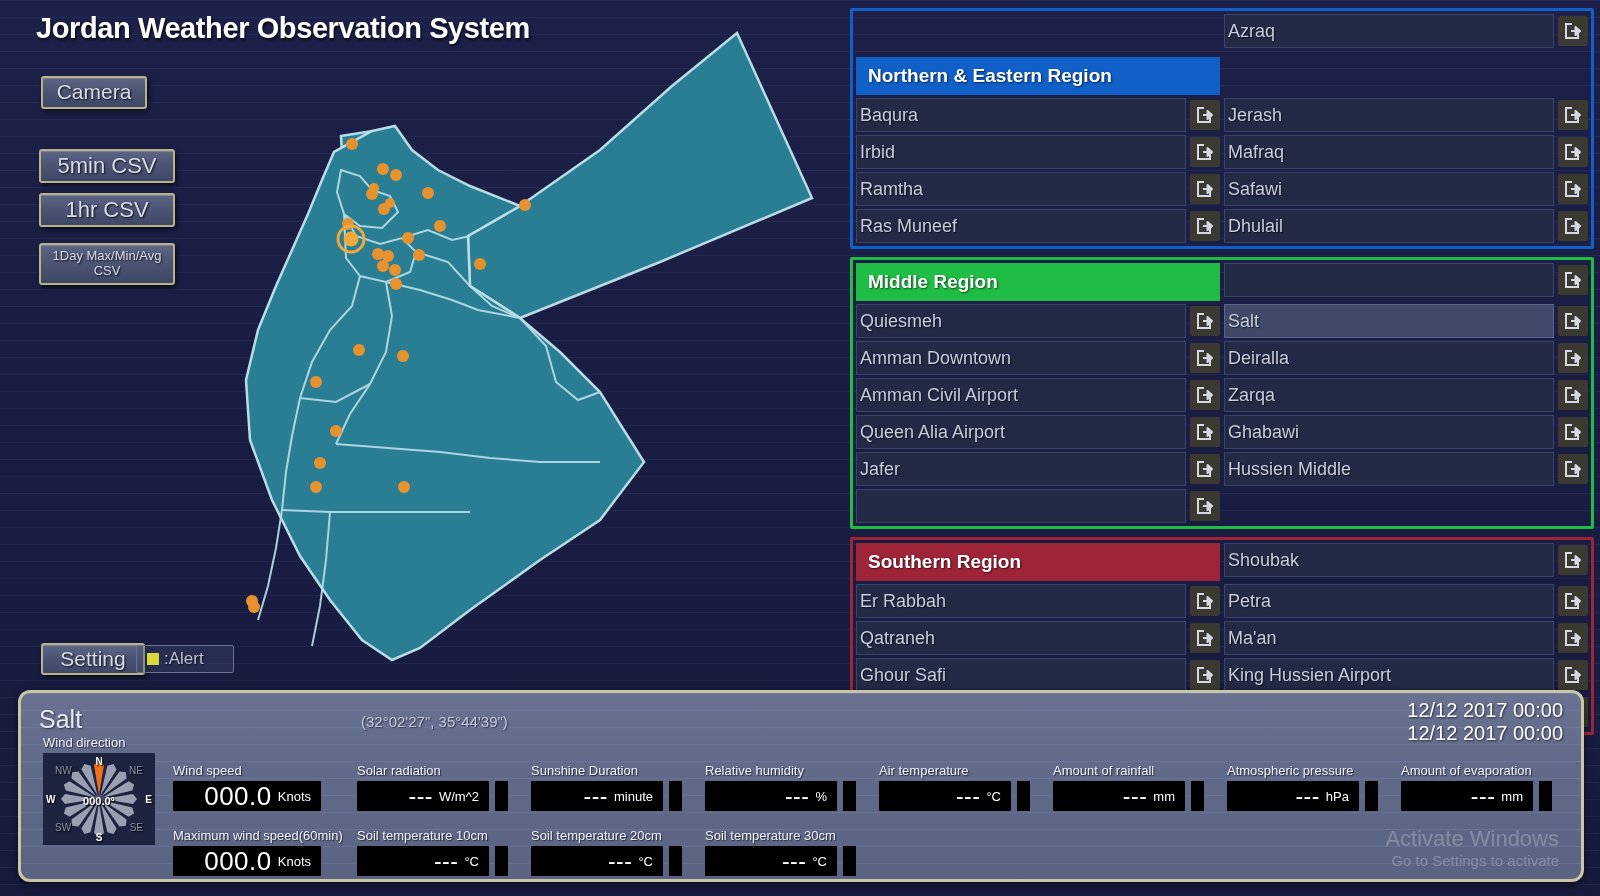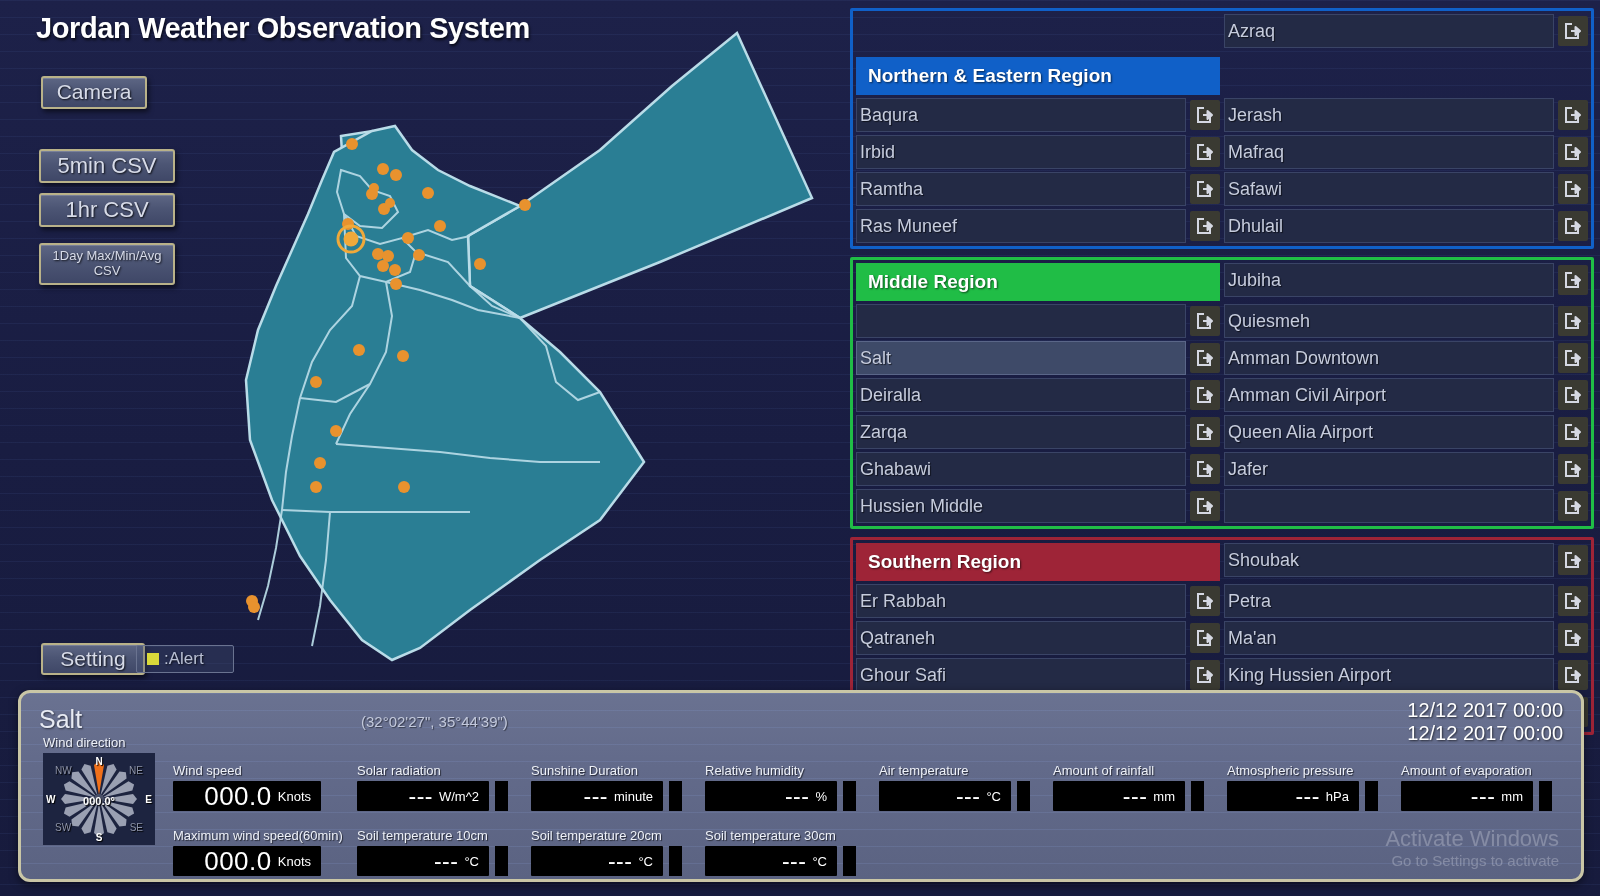--- a/index.html
+++ b/index.html
@@ -402,29 +402,20 @@
             <svg width="20" height="18" viewBox="0 0 20 18">
               <path d="M9 2 H3 V16 H15 V11" fill="none" stroke="#d5d8e2" stroke-width="2"></path>
               <path d="M8 9 H16 M12.5 5 L17 9 L12.5 13 Z" fill="#d5d8e2" stroke="#d5d8e2" stroke-width="2" stroke-linejoin="round"></path>
             </svg>
           </div>
         </div>
       </div>
       <div class="region-panel region-middle">
         <div class="region-title">Middle Region</div>
         <div class="station-cell">
-          <div class="station-name">Jubiha</div>
-          <div class="go-icon">
-            <svg width="20" height="18" viewBox="0 0 20 18">
-              <path d="M9 2 H3 V16 H15 V11" fill="none" stroke="#d5d8e2" stroke-width="2"></path>
-              <path d="M8 9 H16 M12.5 5 L17 9 L12.5 13 Z" fill="#d5d8e2" stroke="#d5d8e2" stroke-width="2" stroke-linejoin="round"></path>
-            </svg>
-          </div>
-        </div>
-        <div class="station-cell">
           <div class="station-name"></div>
           <div class="go-icon">
             <svg width="20" height="18" viewBox="0 0 20 18">
               <path d="M9 2 H3 V16 H15 V11" fill="none" stroke="#d5d8e2" stroke-width="2"></path>
               <path d="M8 9 H16 M12.5 5 L17 9 L12.5 13 Z" fill="#d5d8e2" stroke="#d5d8e2" stroke-width="2" stroke-linejoin="round"></path>
             </svg>
           </div>
         </div>
         <div class="station-cell">
           <div class="station-name">Quiesmeh</div>

